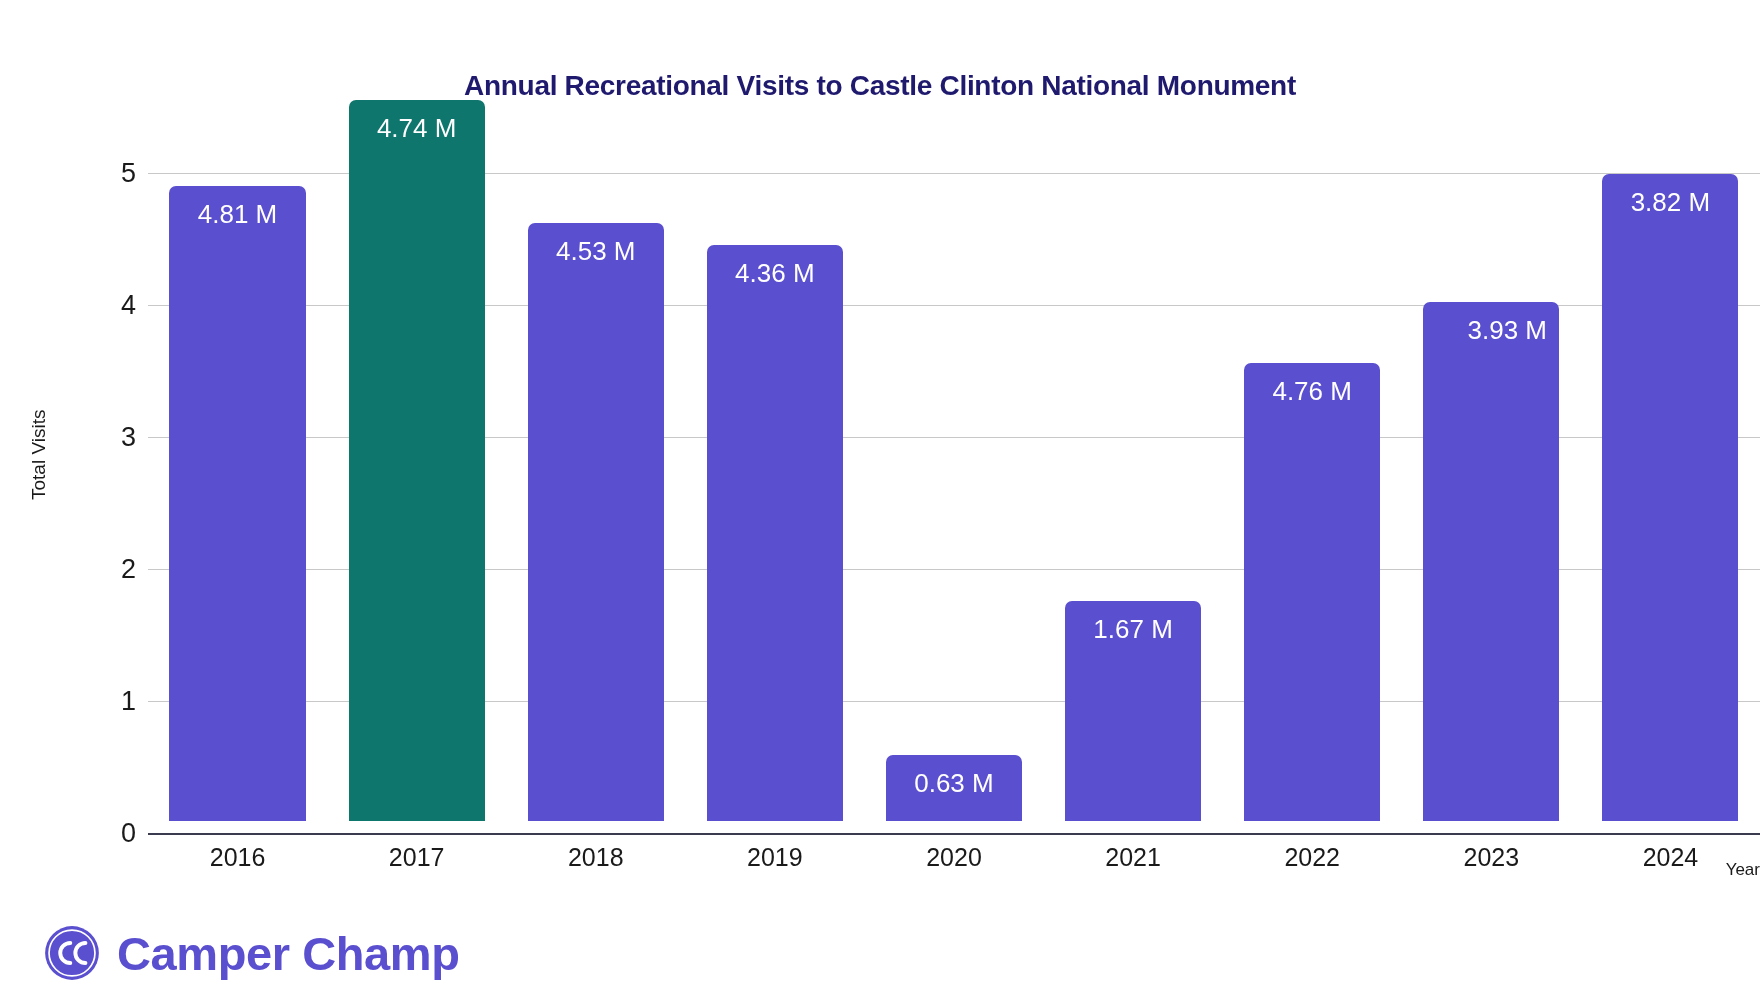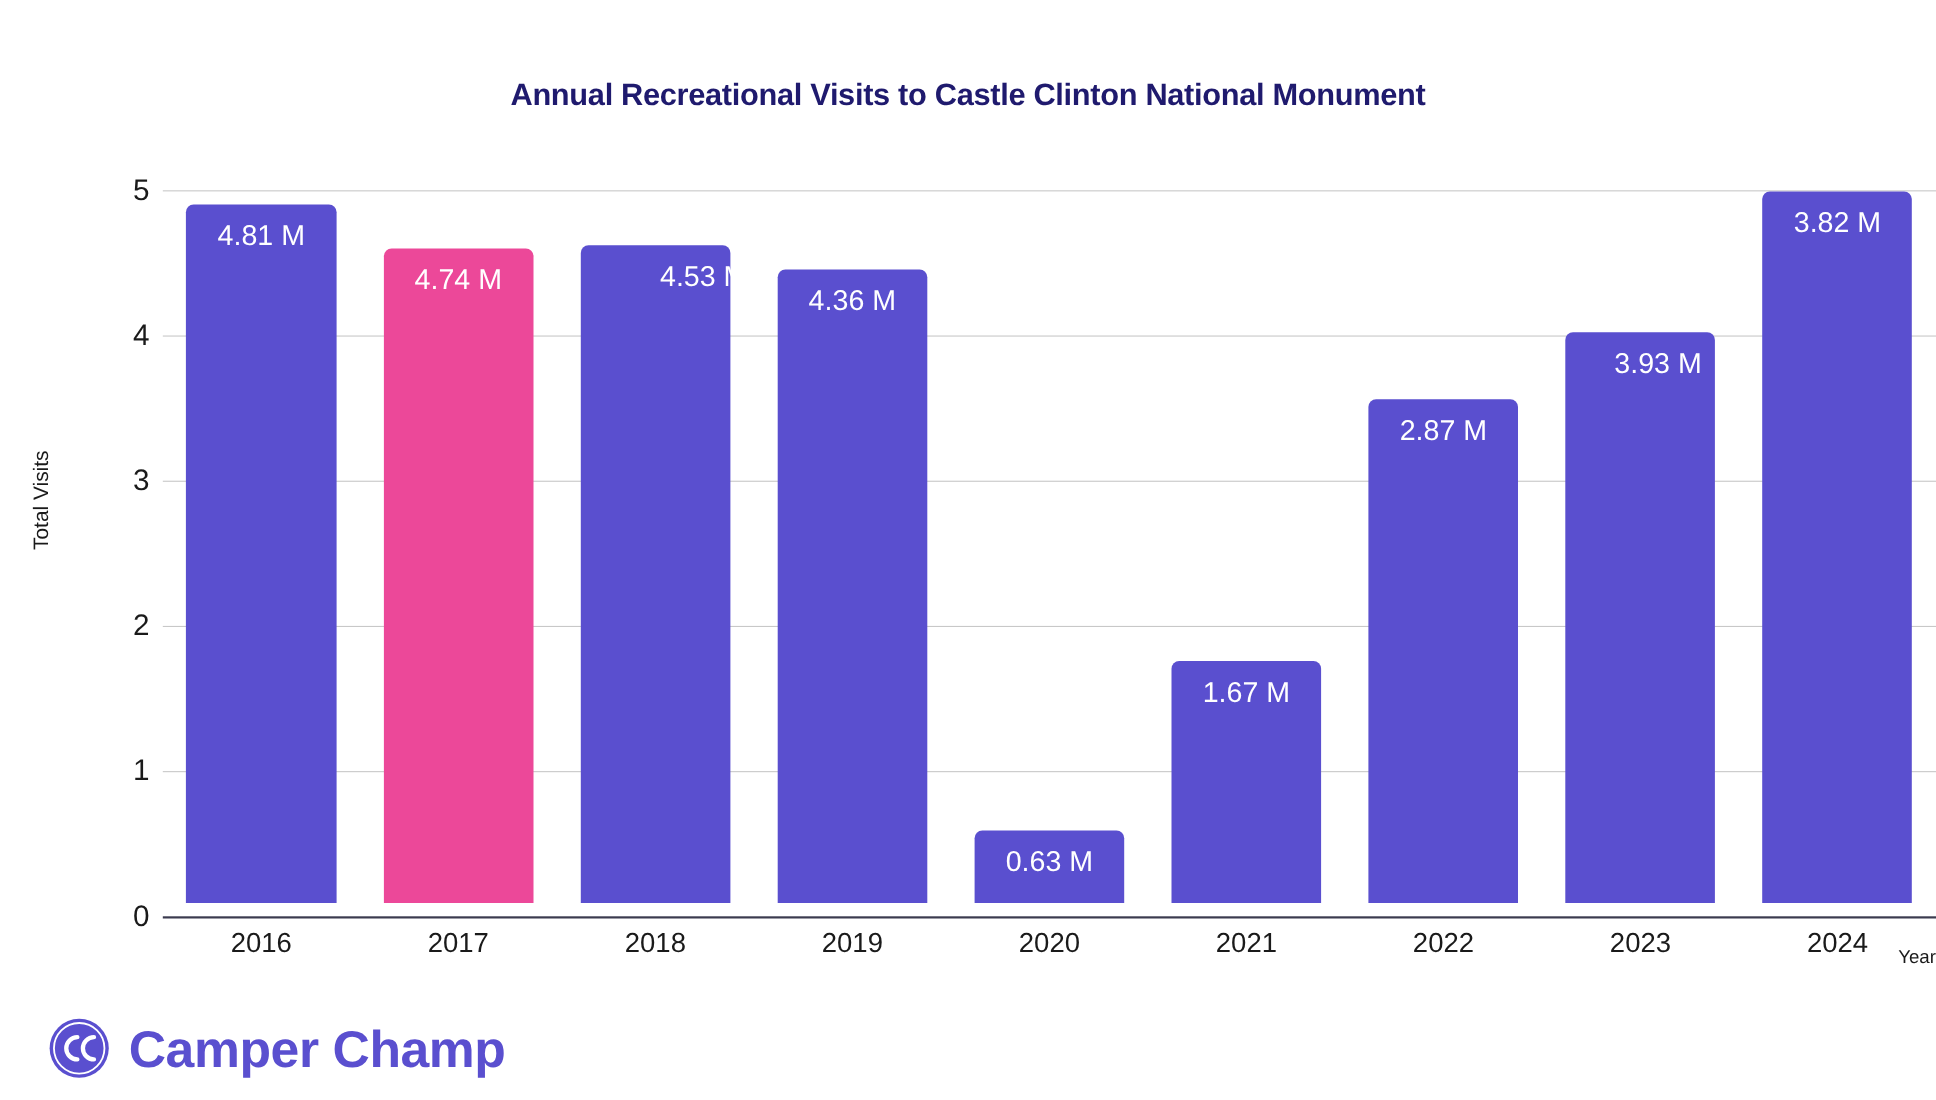--- a/index.html
+++ b/index.html
@@ -178,47 +178,47 @@
         <div class="gridline" style="top: 528px;"></div>
         <div class="gridline axis-zero" style="top: 660px;"></div>
       </div>
     <div class="bars" id="bars">
         <div class="bar-slot" style="left: 0px; width: 179.111px;">
           <div class="bar" style="height: 634.92px; background: rgb(90, 79, 207);">
             <div class="bar-label" style="color: rgb(255, 255, 255);">4.81 M</div>
           </div>
         </div>
         <div class="bar-slot" style="left: 179.111px; width: 179.111px;">
-          <div class="bar" style="height: 595px; background: #ec4899;">
+          <div class="bar" style="height: 721px; background: #0f766e;">
             <div class="bar-label" style="color: rgb(255, 255, 255);">4.74 M</div>
           </div>
         </div>
         <div class="bar-slot" style="left: 358.222px; width: 179.111px;">
           <div class="bar" style="height: 597.96px; background: rgb(90, 79, 207);">
-            <div class="bar-label" style="color: rgb(255, 255, 255); padding-left: 44px;">4.53 M</div>
+            <div class="bar-label" style="color: rgb(255, 255, 255);">4.53 M</div>
           </div>
         </div>
         <div class="bar-slot" style="left: 537.333px; width: 179.111px;">
           <div class="bar" style="height: 575.52px; background: rgb(90, 79, 207);">
             <div class="bar-label" style="color: rgb(255, 255, 255);">4.36 M</div>
           </div>
         </div>
         <div class="bar-slot" style="left: 716.444px; width: 179.111px;">
           <div class="bar" style="height: 66px; background: rgb(90, 79, 207);">
             <div class="bar-label" style="color: rgb(255, 255, 255);">0.63 M</div>
           </div>
         </div>
         <div class="bar-slot" style="left: 895.556px; width: 179.111px;">
           <div class="bar" style="height: 220.44px; background: rgb(90, 79, 207);">
             <div class="bar-label" style="color: rgb(255, 255, 255);">1.67 M</div>
           </div>
         </div>
         <div class="bar-slot" style="left: 1074.67px; width: 179.111px;">
           <div class="bar" style="height: 458.04px; background: rgb(90, 79, 207);">
-            <div class="bar-label" style="color: rgb(255, 255, 255);">2.87 M</div>
+            <div class="bar-label" style="color: rgb(255, 255, 255);">4.76 M</div>
           </div>
         </div>
         <div class="bar-slot" style="left: 1253.78px; width: 179.111px;">
           <div class="bar" style="height: 518.76px; background: rgb(90, 79, 207);">
             <div class="bar-label" style="color: #ffffff; margin-left: 16px;">3.93 M</div>
           </div>
         </div>
         <div class="bar-slot" style="left: 1432.89px; width: 179.111px;">
           <div class="bar" style="height: 647px; background: rgb(90, 79, 207);">
             <div class="bar-label" style="color: rgb(255, 255, 255);">3.82 M</div>

